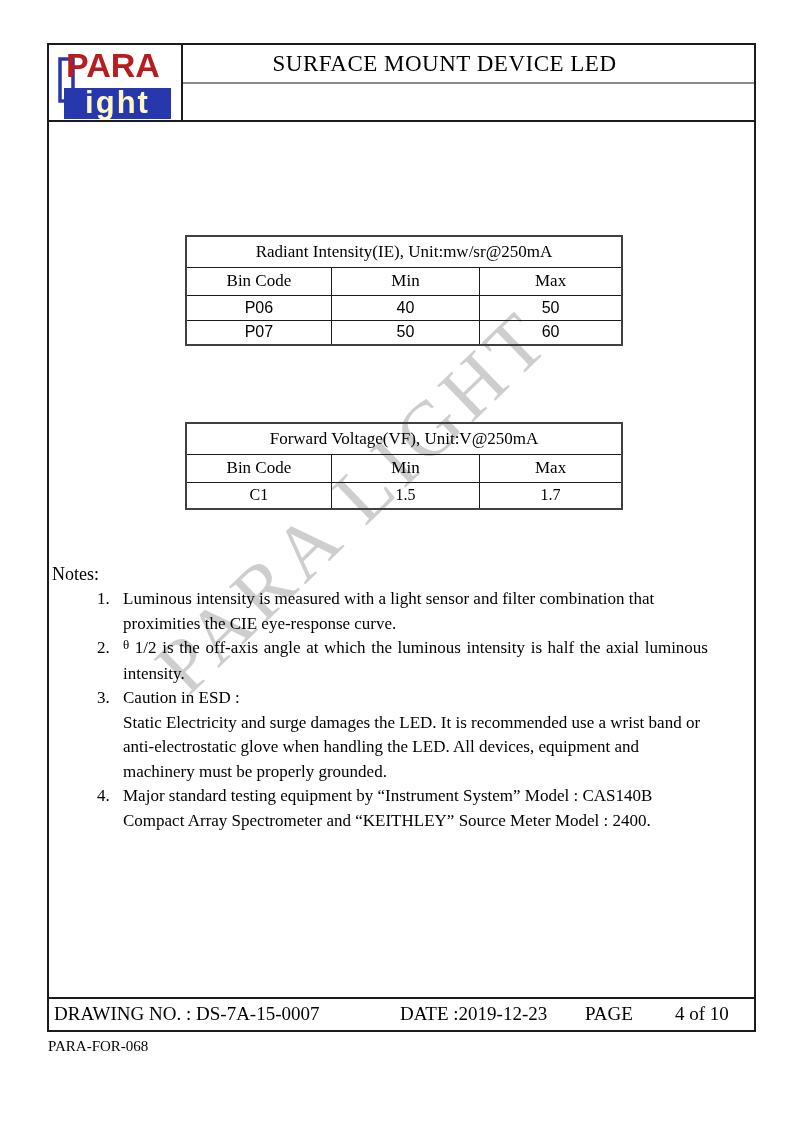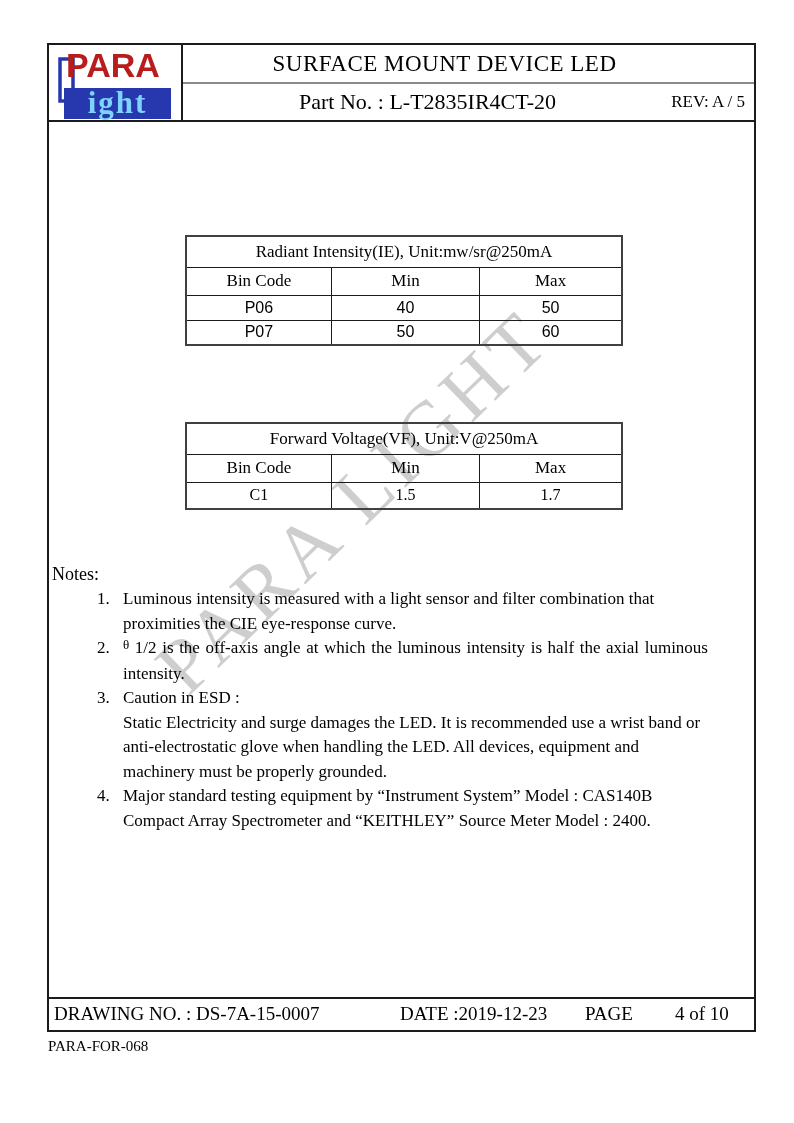--- a/index.html
+++ b/index.html
@@ -18,22 +18,22 @@
   .logo-l { position:absolute; left:9px; top:12px; }
   .logo-para {
     position:absolute; left:17px; top:1px; font-family:"Liberation Sans", sans-serif;
     font-weight:bold; font-size:34px; letter-spacing:0px; color:#b91c1c; z-index:2;
   }
   .logo-box {
     position:absolute; left:15px; top:43px; width:107px; height:31px; background:#2737ae;
     text-align:center; z-index:1;
   }
   .logo-ight {
-    font-family:Liberation Serif, serif; font-weight:bold; font-size:31px;
-    color:#7dd3fc; line-height:29px; letter-spacing:2px;
+    font-family:Liberation Sans, sans-serif; font-weight:bold; font-size:31px;
+    color:#fef9c3; line-height:29px; letter-spacing:2px;
   }
   .hdr-right { flex:1; display:flex; flex-direction:column; }
   .hdr-row1 { height:39px; border-bottom:2px solid #8a8a8a; display:flex; align-items:center; justify-content:center; padding-right:48px; }
   .doc-title { font-size:23px; letter-spacing:0.5px; }
   .hdr-row2 { height:36px; position:relative; display:flex; align-items:center; justify-content:center; padding-right:82px; }
   .part-no { font-size:22px; }
   .rev { position:absolute; right:9px; top:8px; font-size:17px; }
   
   .watermark {
     position:absolute; left:83px; top:458px; width:540px; height:88px;
@@ -87,24 +87,20 @@
           <path d="M2,2 h13 v31 h10 v11 h-23 z" fill="#ffffff" stroke="#2737ae" stroke-width="3.5"></path>
         </svg>
         <div class="logo-para">PARA</div>
         <div class="logo-box">
           <span class="logo-ight">ight</span>
         </div>
       </div>
       <div class="hdr-right">
         <div class="hdr-row1">
           <span class="doc-title">SURFACE MOUNT DEVICE LED</span>
-        </div>
-        <div class="hdr-row2">
-          <span class="part-no">Part No. : L-T2835IR4CT-20</span>
-          <span class="rev">REV: A / 5</span>
         </div>
       </div>
     </div>
 
     <table class="spec t1">
       <colgroup>
           <col class="c-bin">
           <col class="c-min">
           <col class="c-max">
         </colgroup>

